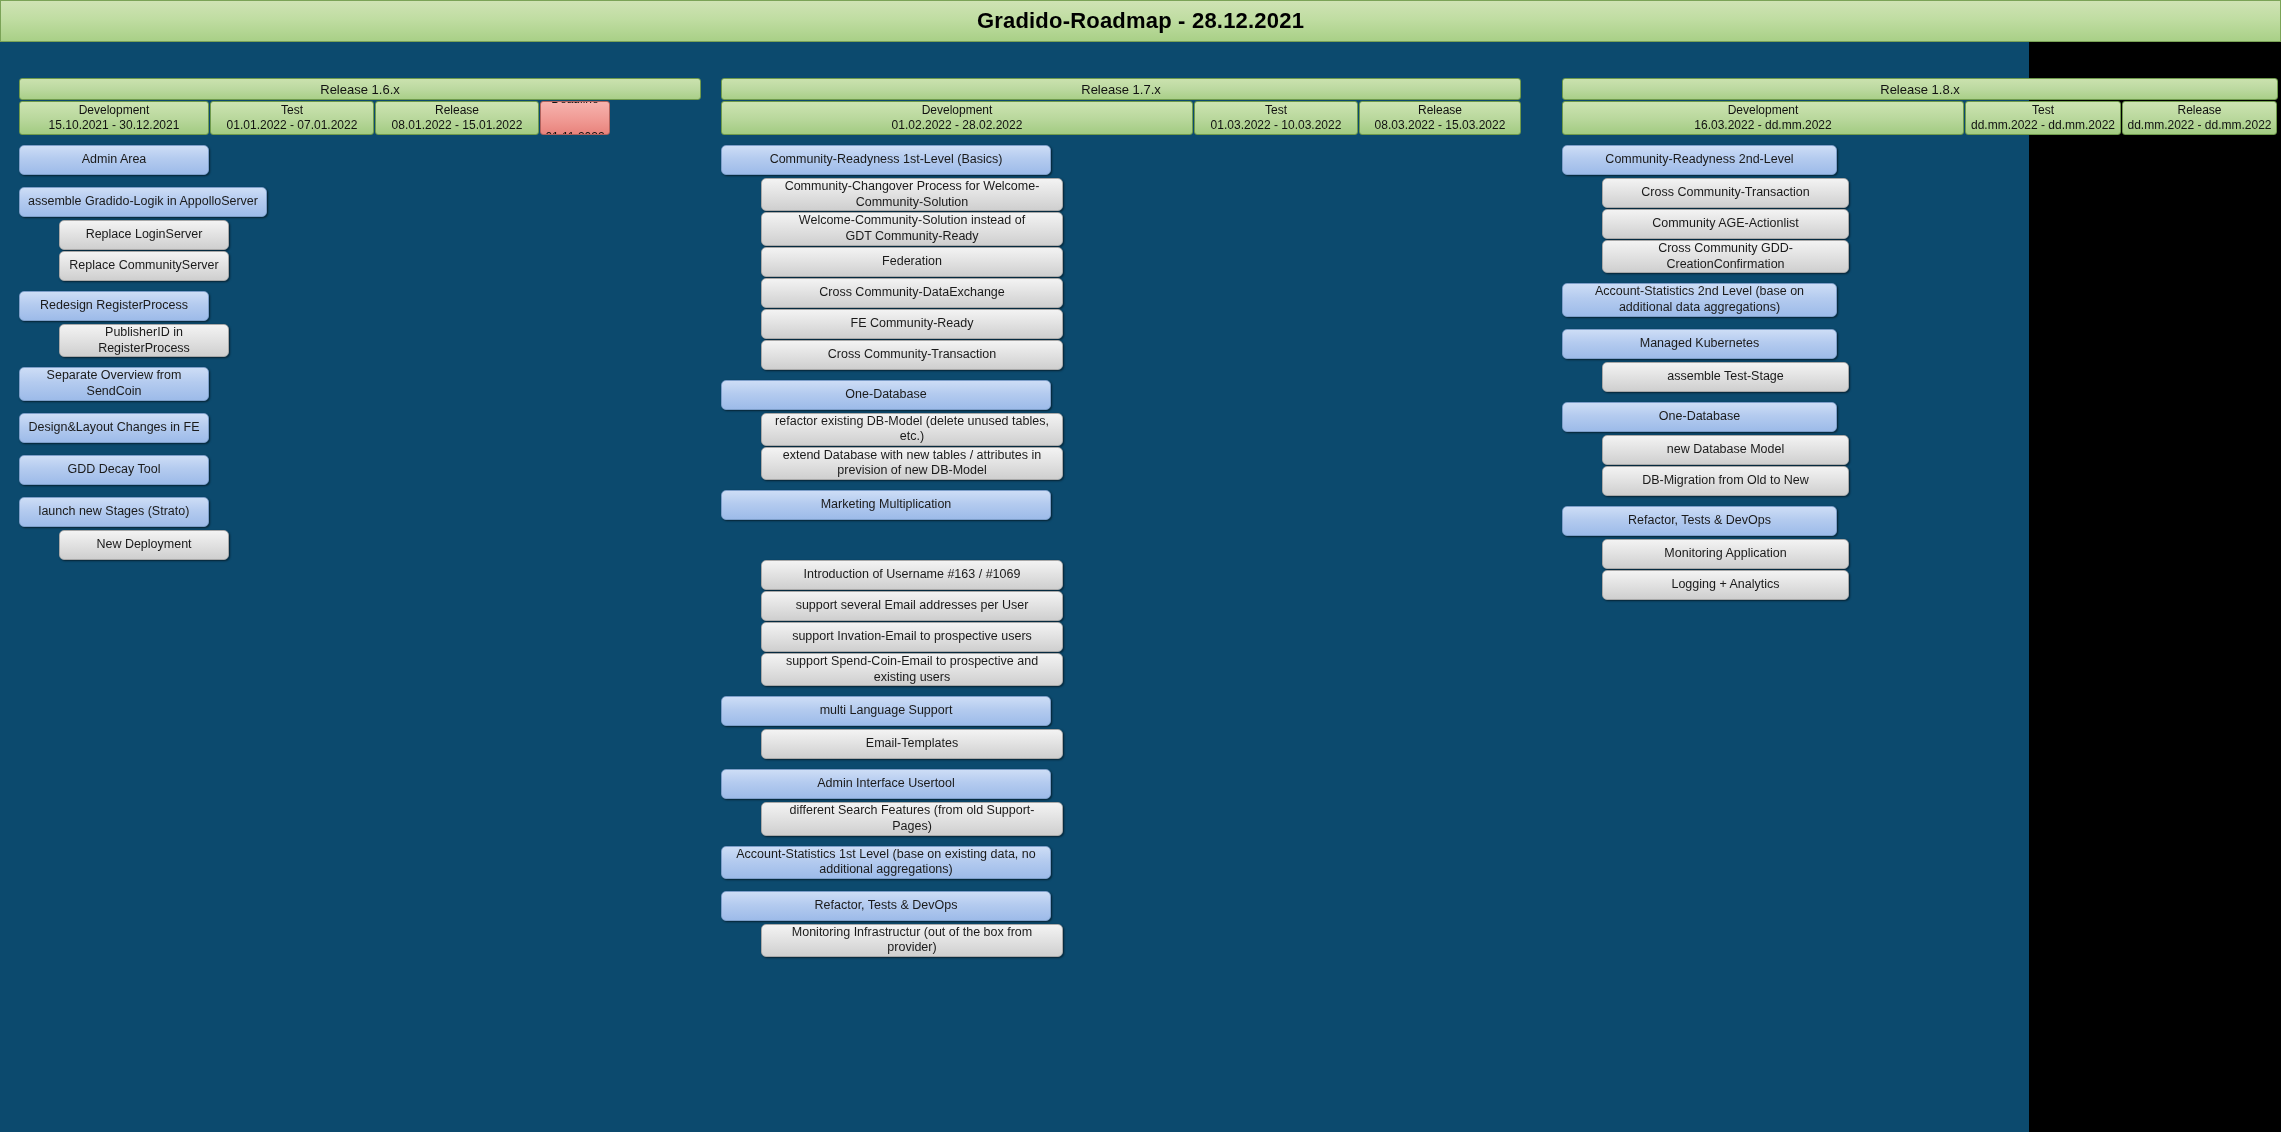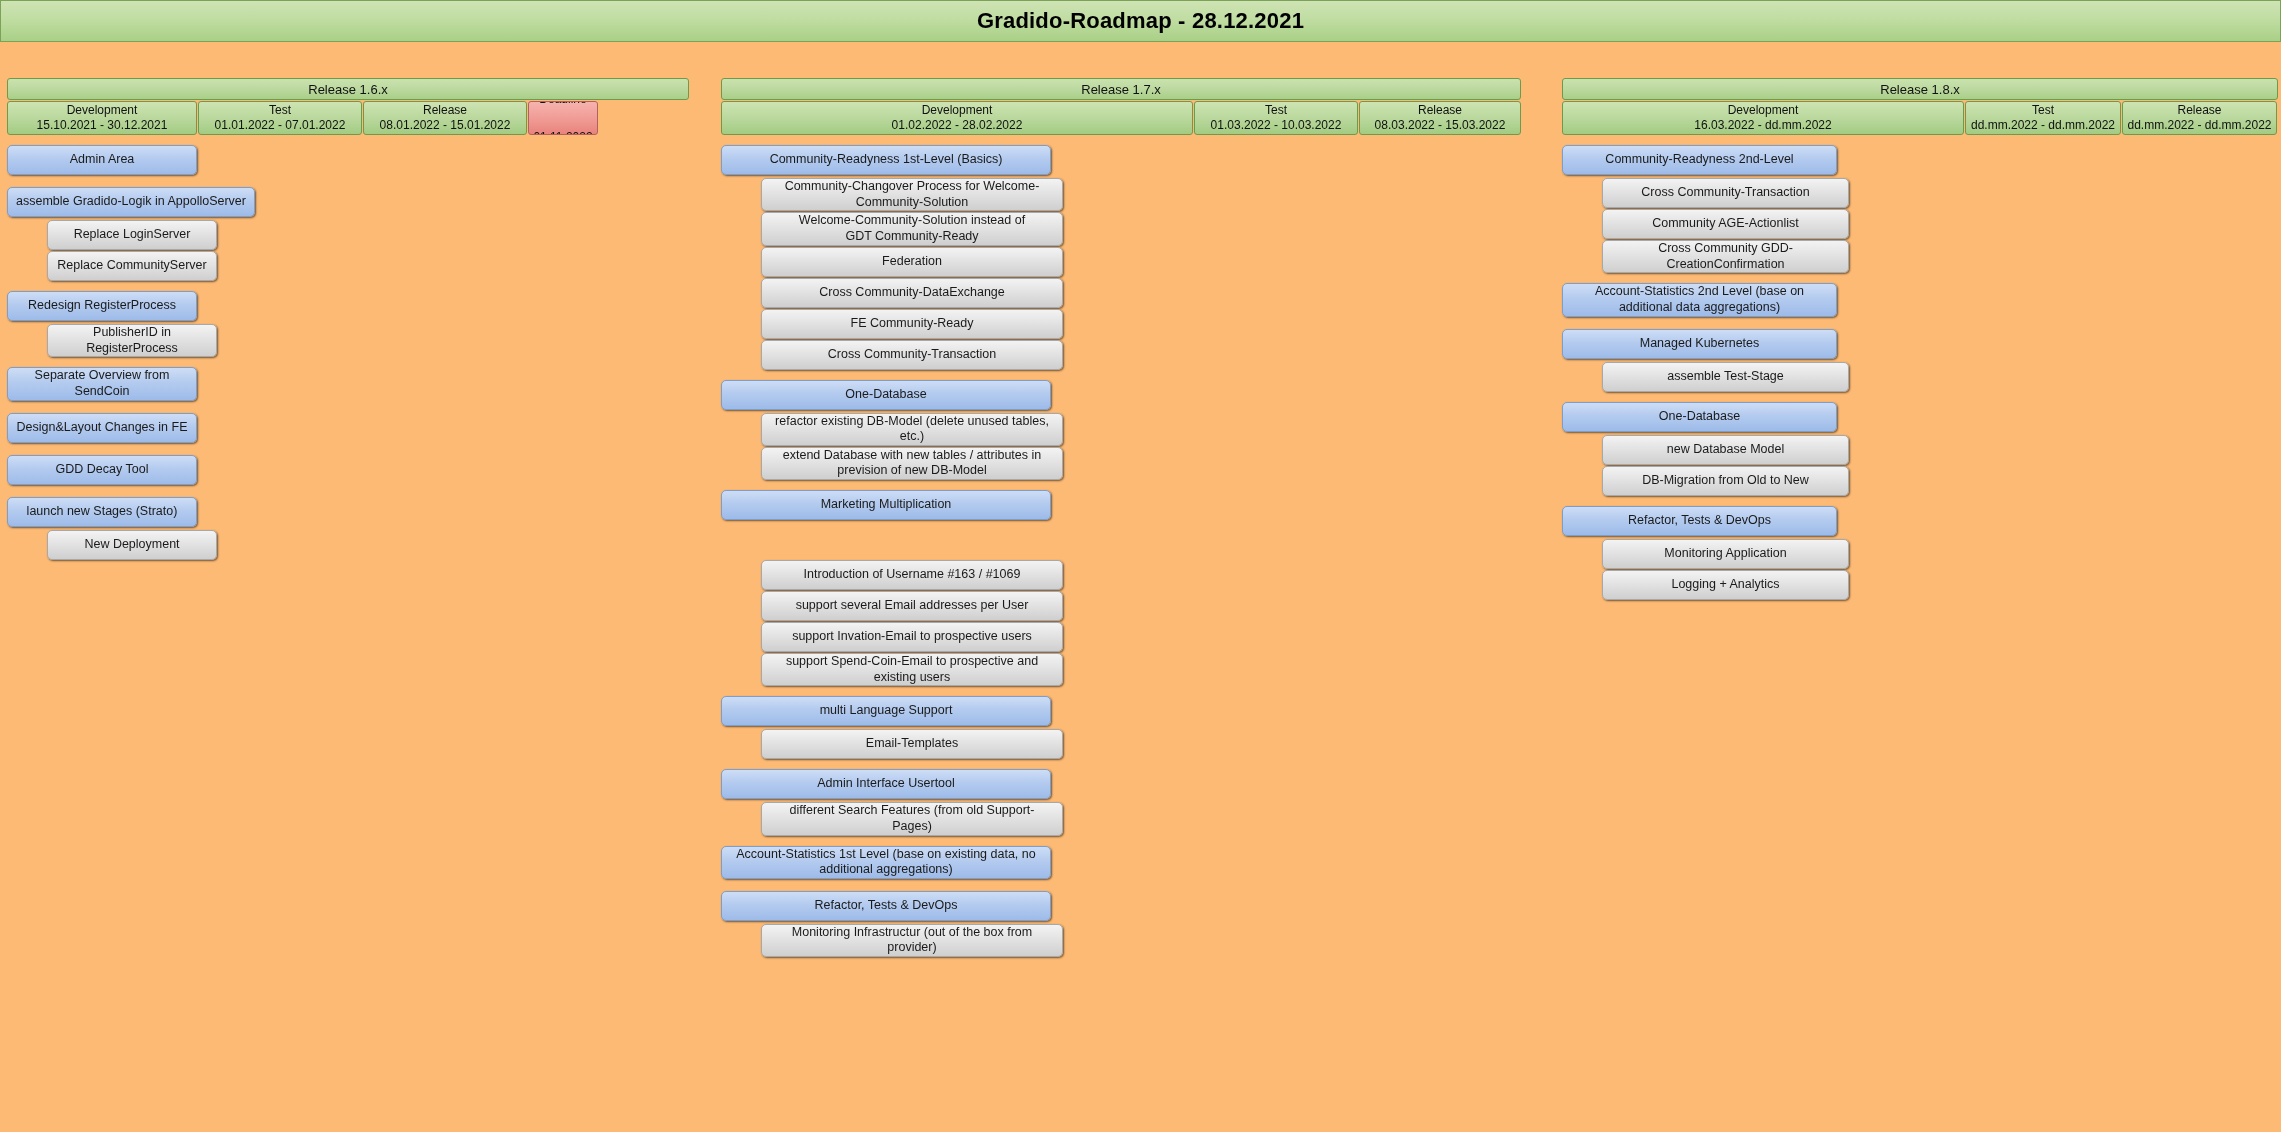--- a/index.html
+++ b/index.html
@@ -8,23 +8,23 @@
   html, body {
     width: 2281px;
     height: 1132px;
     background: #000000;
     font-family: "Liberation Sans", sans-serif;
     overflow: hidden;
   }
 
   .page {
     position: relative;
-    width: 2281px;
+    width: 2029px;
     height: 1132px;
-    background: #fdba74;
+    background: #0c4a6e;
   }
 
   
   .title-banner {
     position: absolute;
     left: 0; top: 0;
     width: 2281px;
     height: 42px;
     background: linear-gradient(to bottom, #cfe3b4 0%, #c0dda2 45%, #a9d087 100%);
     border: 1px solid #7ba357;
@@ -37,21 +37,21 @@
     font-weight: bold;
     color: #000000;
     letter-spacing: 0.2px;
   }
 
   
   .column {
     position: absolute;
     top: 78px;
   }
-  #col-0 { left: 7px;    width: 682px; }
+  #col-0 { left: 19px;    width: 682px; }
   #col-1 { left: 721px;  width: 800px; }
   #col-2 { left: 1562px; width: 716px; }
 
   
   .release-bar {
     height: 22px;
     background: linear-gradient(to bottom, #cbe2ae 0%, #bcd9a0 50%, #a9cf88 100%);
     border: 1px solid #6f9a4c;
     border-radius: 3px;
     display: flex;

